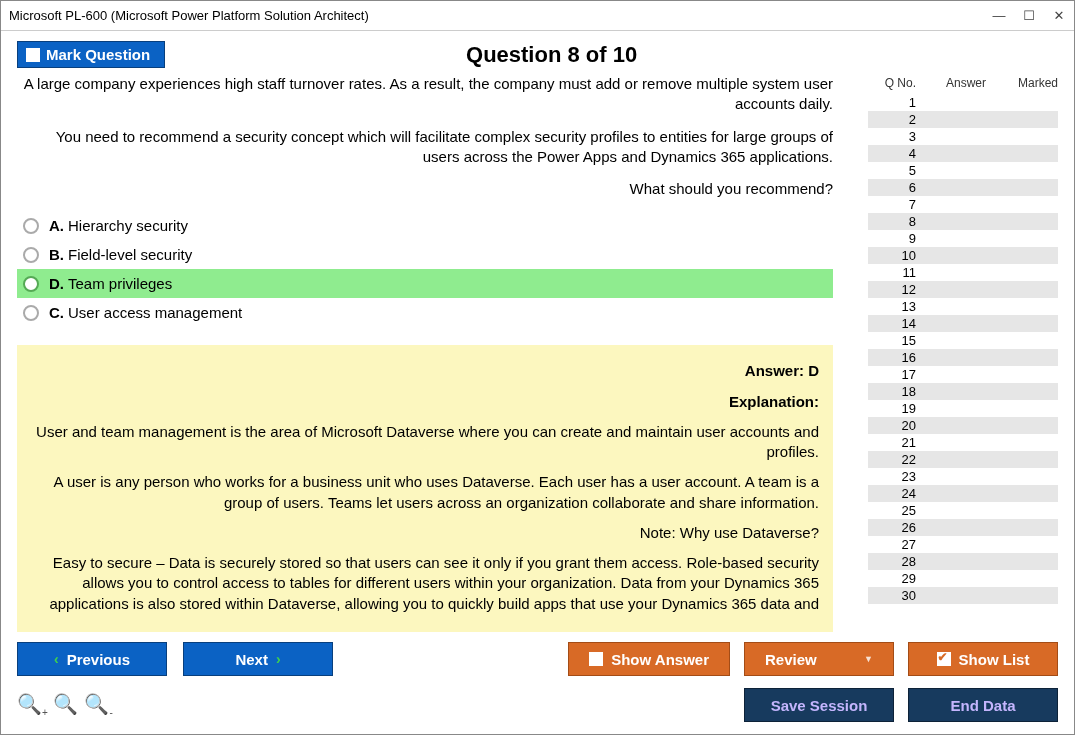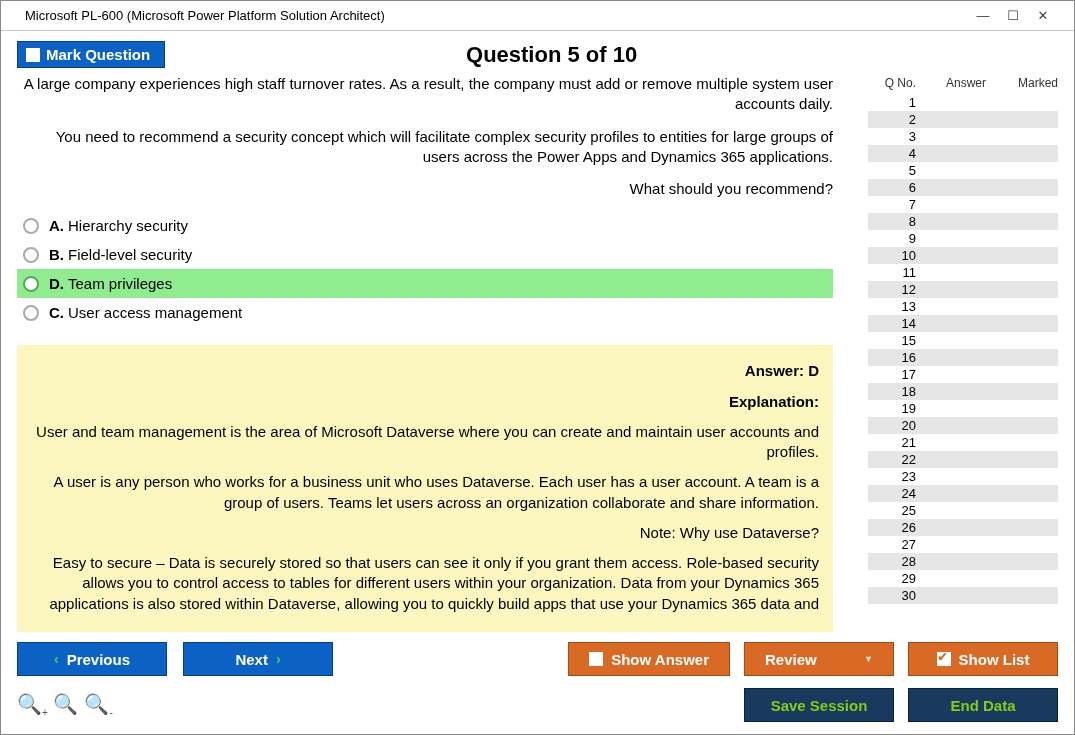--- a/index.html
+++ b/index.html
@@ -1,18 +1,18 @@
 <!DOCTYPE html>
 <html><head>
   <meta charset="utf-8">
   <style>
     * { box-sizing: border-box; margin: 0; padding: 0; }
     body { font-family: Arial, sans-serif; font-size: 14px; background: #fff; }
     .window { width: 1075px; height: 735px; border: 1px solid #888; display: flex; flex-direction: column; background: #fff; }
-    .titlebar { height: 30px; border-bottom: 1px solid #ccc; display: flex; align-items: center; justify-content: space-between; padding: 0 24px; font-size: 13px; }
+    .titlebar { height: 30px; border-bottom: 1px solid #ccc; display: flex; align-items: center; justify-content: space-between; padding: 0 8px; font-size: 13px; }
     .titlebar-controls { display: flex; gap: 16px; color: #444; }
     .titlebar-controls span { cursor: pointer; width: 14px; text-align: center; }
     .header-row { display: flex; align-items: center; padding: 10px 16px 6px 16px; justify-content: center; }
     .mark-btn { background: #0b62c4; color: #fff; border: 1px solid #083f7d; padding: 4px 14px 4px 8px; font-weight: bold; font-size: 15px; display: flex; align-items: center; gap: 6px; cursor: pointer; }
     .mark-check { width: 14px; height: 14px; background: #fff; display: inline-block; }
     .question-title { flex: 1; text-align: center; font-size: 22px; font-weight: bold; padding-right: 120px; }
     .body-row { flex: 1; display: flex; overflow: hidden; padding: 0 16px; gap: 10px; text-align: right; }
     .question-col { flex: 1; display: flex; flex-direction: column; overflow: hidden; position: relative; }
     .question-scroll { overflow-y: auto; flex: 1; padding-right: 4px; }
     .question-text p { margin-bottom: 12px; line-height: 1.35; font-size: 15px; }
@@ -37,21 +37,21 @@
     .qrow:nth-child(even) { background: #e6e6e6; }
     .qrow .q-no { width: 44px; }
     .qrow .q-ans { width: 70px; }
     .qrow .q-mark { flex: 1; }
     .footer { padding: 10px 16px 12px 16px; display: flex; flex-direction: column; gap: 12px; }
     .footer-row1 { display: flex; align-items: center; }
     .nav-left { display: flex; gap: 16px; }
     .btn { padding: 6px 20px; font-weight: bold; font-size: 15px; border: 1px solid transparent; cursor: pointer; display: flex; align-items: center; justify-content: center; gap: 8px; min-width: 150px; height: 34px; }
     .btn-blue { background: #0b62c4; color: #fff; border-color: #083f7d; }
     .btn-orange { background: #d86a26; color: #fff; border-color: #a34c16; }
-    .btn-dark { background: #173a5e; color: #84cc16; border-color: #0d2238; align-items: center; }
+    .btn-dark { background: #173a5e; color: #c4b5fd; border-color: #0d2238; align-items: center; }
     .chev { font-size: 14px; }
     .chev.green { color: #3fd24d; font-weight: bold; }
     .spacer { flex: 1; }
     .right-group { display: flex; gap: 14px; align-items: flex-start; }
     .check-sq { width: 14px; height: 14px; background: #fff; display: inline-block; }
     .check-sq.checked { background: #fff; position: relative; }
     .check-sq.checked::after { content: "✔"; color: #d86a26; font-size: 12px; position: absolute; top: -2px; left: 1px; font-weight: bold; }
     .tri-down { font-size: 9px; opacity: .8; }
     .footer-row2 { display: flex; align-items: center; }
     .zoom-icons { display: flex; gap: 6px; font-size: 20px; color: #555; }
@@ -69,21 +69,21 @@
       <span>☐</span>
       <span>✕</span>
     </div>
   </div>
 
   <div class="header-row">
     <button class="mark-btn">
       <span class="mark-check"></span>
       <span>Mark Question</span>
     </button>
-    <div class="question-title">Question 5 of 10</div>
+    <div class="question-title">Question 8 of 10</div>
   </div>
 
   <div class="body-row">
     <div class="question-col">
 
       <div class="question-scroll">
         <div class="question-text">
           <p>A large company experiences high staff turnover rates. As a result, the company must add or remove multiple system user accounts daily.</p>
           <p>You need to recommend a security concept which will facilitate complex security profiles to entities for large groups of users across the Power Apps and Dynamics 365 applications.</p>
           <p>What should you recommend?</p>

